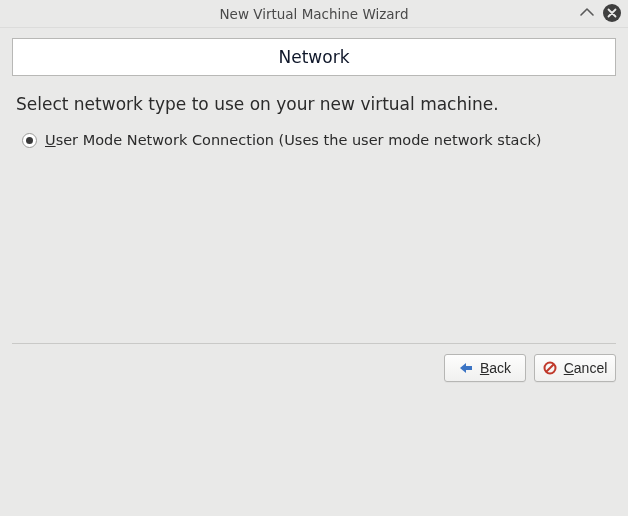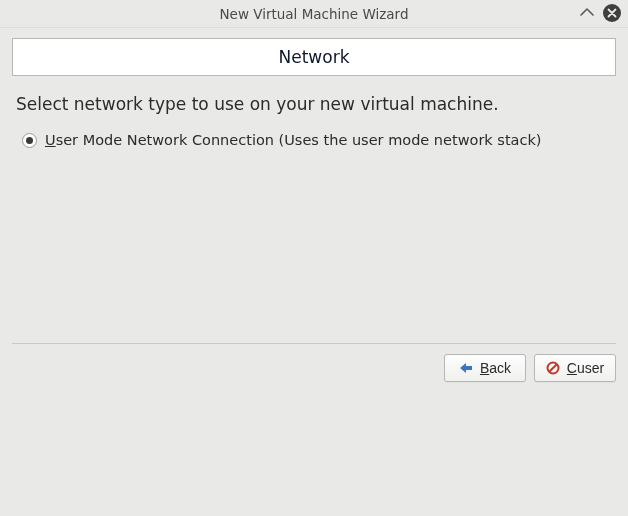--- a/index.html
+++ b/index.html
@@ -187,18 +187,18 @@
     </button>
 
 
     <button class="btn">
       <span class="icon">
         <svg width="14" height="14" viewBox="0 0 14 14">
           <circle cx="7" cy="7" r="5.5" fill="none" stroke="#c0392b" stroke-width="2"></circle>
           <line x1="3.2" y1="10.8" x2="10.8" y2="3.2" stroke="#c0392b" stroke-width="2"></line>
         </svg>
       </span>
-      <span><span></span><span class="u">C</span><span>user</span></span>
+      <span><span></span><span class="u">C</span><span>ancel</span></span>
     </button>
 
   </div>
 
 </div>
 
 </body></html>

